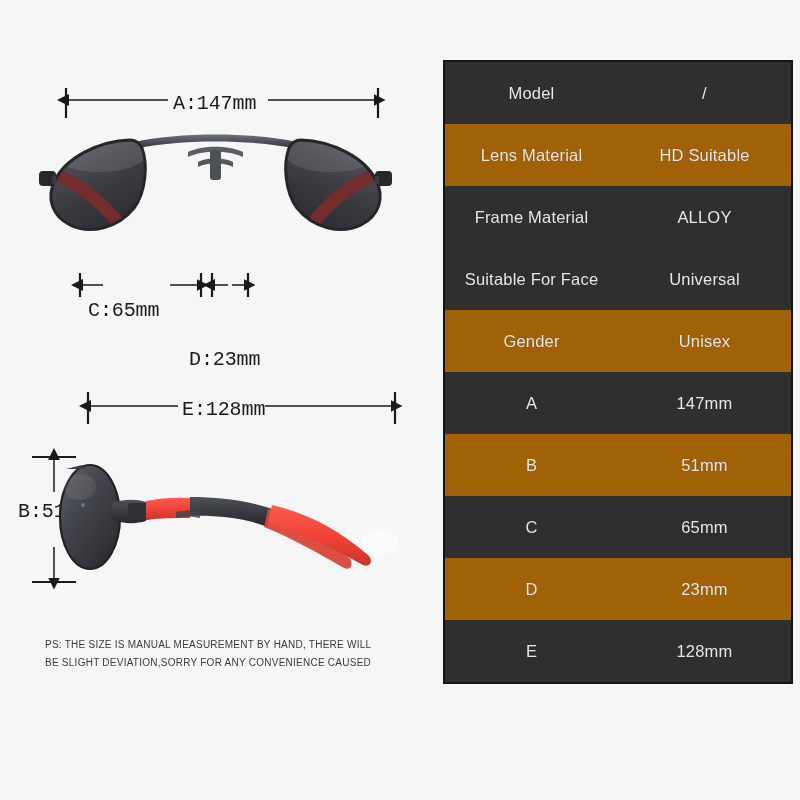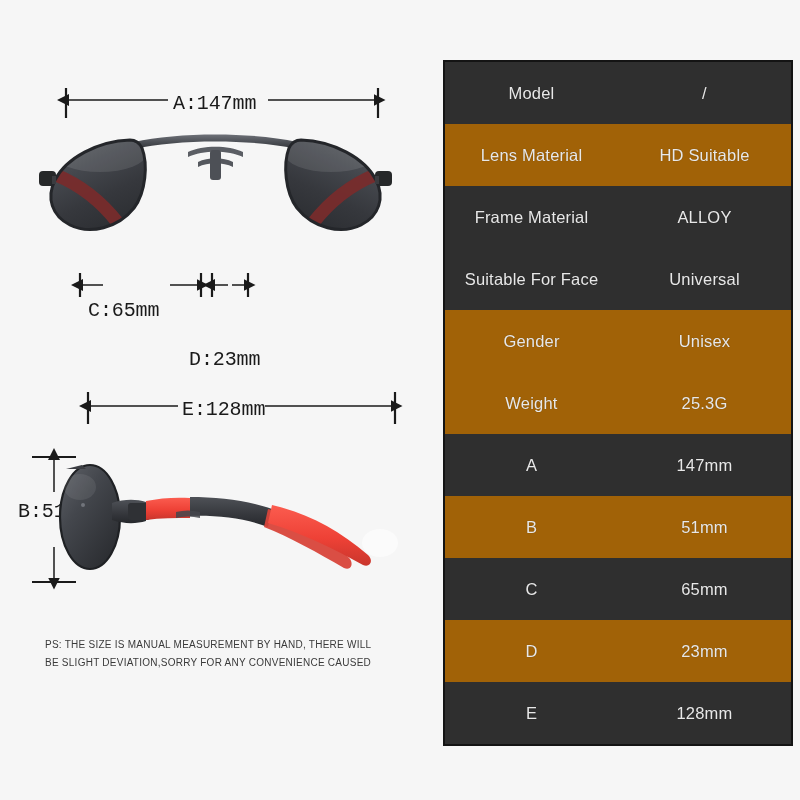--- a/index.html
+++ b/index.html
@@ -290,24 +290,20 @@
     <div class="spec-cell value">ALLOY</div>
   </div>
   <div class="spec-row dark">
     <div class="spec-cell label">Suitable For Face</div>
     <div class="spec-cell value">Universal</div>
   </div>
   <div class="spec-row light">
     <div class="spec-cell label">Gender</div>
     <div class="spec-cell value">Unisex</div>
   </div>
-  <div class="spec-row light">
-    <div class="spec-cell label">Weight</div>
-    <div class="spec-cell value">25.3G</div>
-  </div>
   <div class="spec-row dark">
     <div class="spec-cell label">A</div>
     <div class="spec-cell value">147mm</div>
   </div>
   <div class="spec-row light">
     <div class="spec-cell label">B</div>
     <div class="spec-cell value">51mm</div>
   </div>
   <div class="spec-row dark">
     <div class="spec-cell label">C</div>

